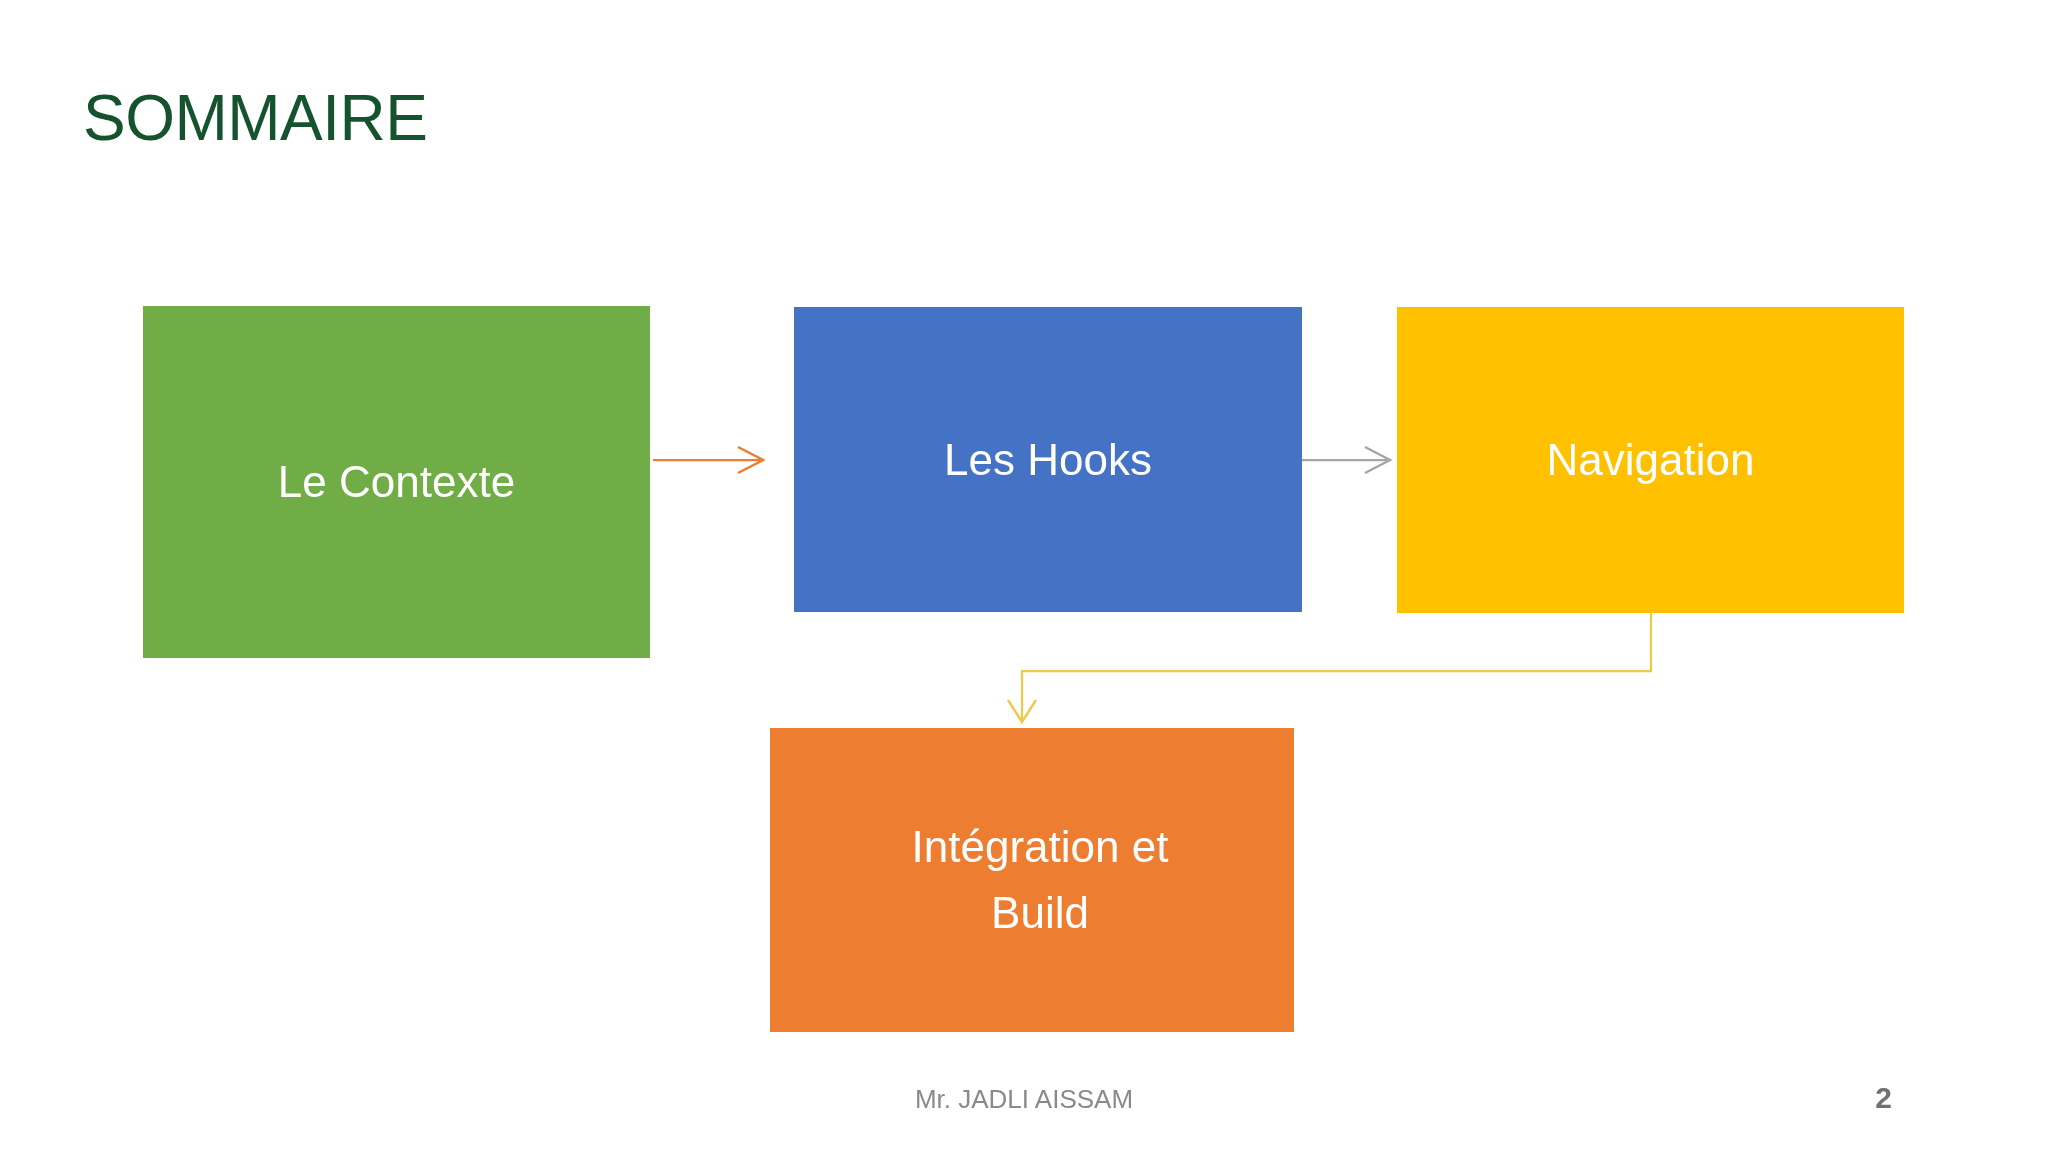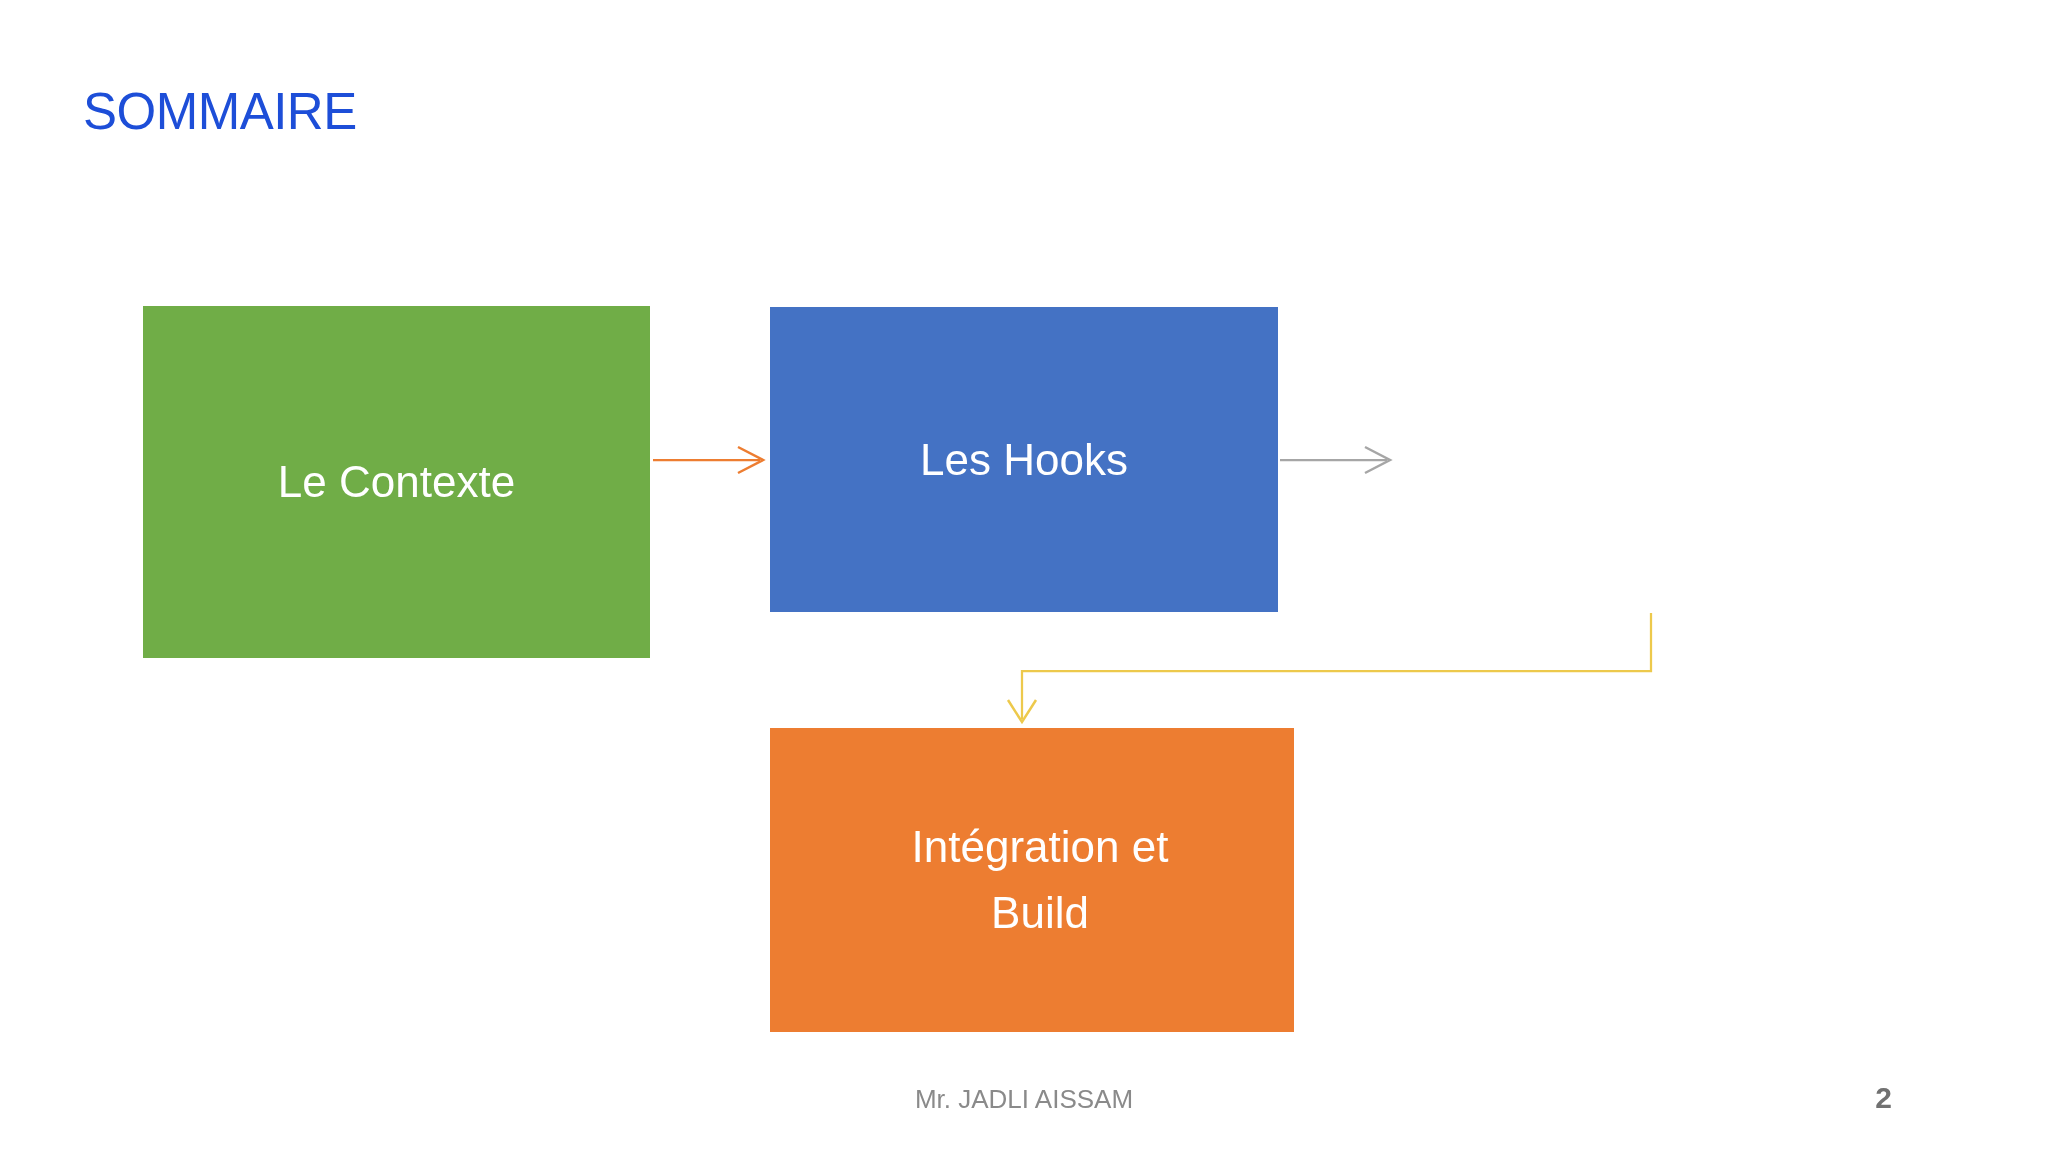--- a/index.html
+++ b/index.html
@@ -6,25 +6,25 @@
   .slide{
     position:relative;
     width:2048px;height:1152px;
     background:#ffffff;
     overflow:hidden;
     font-family:"Liberation Sans", sans-serif;
   }
   .slide-title{
     position:absolute;
     left:83px;top:86px;
-    font-size:51px;
+    font-size:64px;
     font-weight:300;
     letter-spacing:-0.5px;
     line-height:1;
-    color:#1d4ed8;
+    color:#14532d;
   }
   .node{
     position:absolute;
     display:flex;
     align-items:center;
     justify-content:center;
     text-align:center;
   }
   .node-label{
     color:#ffffff;
@@ -75,24 +75,27 @@
     <g fill="none" stroke-width="2.25" stroke="#EDC94C">
       <path d="M1651 613 L1651 671 L1022 671 L1022 719"></path>
       <path d="M1008 700 L1022 722 L1036 700" stroke-width="2.5"></path>
     </g>
   </svg>
 
   <div class="node node-green" style="background-color: rgb(112, 173, 71);">
     <span class="node-label">Le Contexte</span>
   </div>
 
-  <div class="node node-blue" style="background-color: rgb(68, 114, 196);">
+  <div class="node node-blue" style="background-color: rgb(68, 114, 196); margin-left: 24px;">
     <span class="node-label">Les Hooks</span>
   </div>
 
+  <div class="node node-yellow" style="background-color: rgb(255, 192, 0);">
+    <span class="node-label">Navigation</span>
+  </div>
 
   <div class="node node-orange" style="background-color: rgb(237, 125, 49);">
     <span class="node-label">Intégration et
 Build</span>
   </div>
 
   <div class="slide-footer">Mr. JADLI AISSAM</div>
 
   <div class="page-number">2</div>
 

